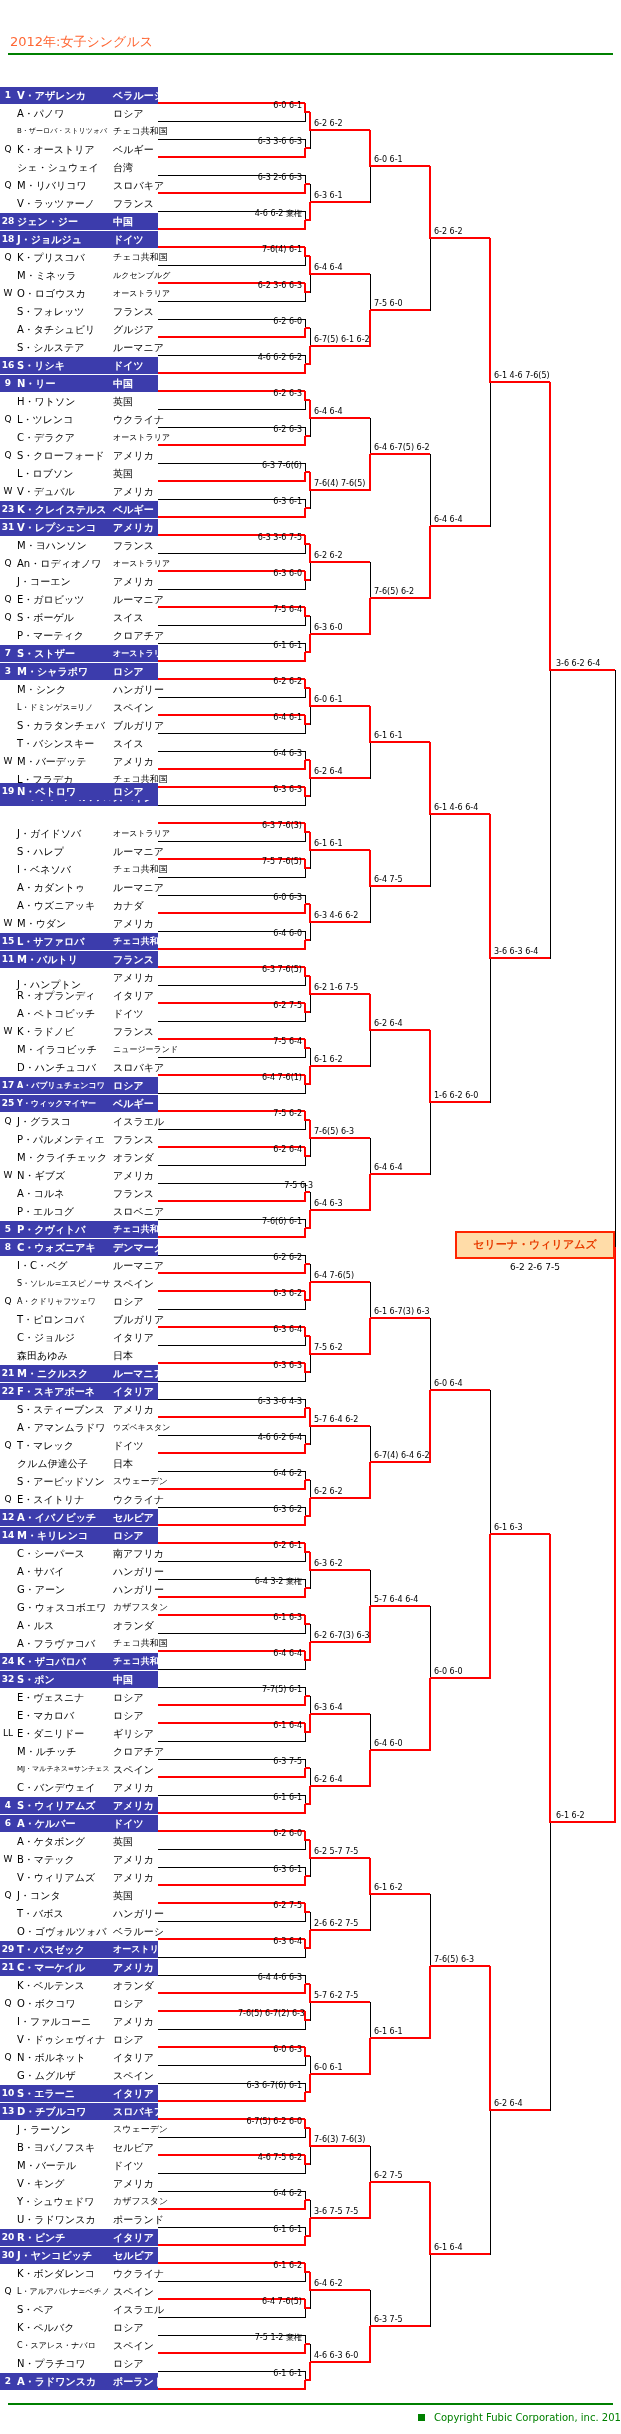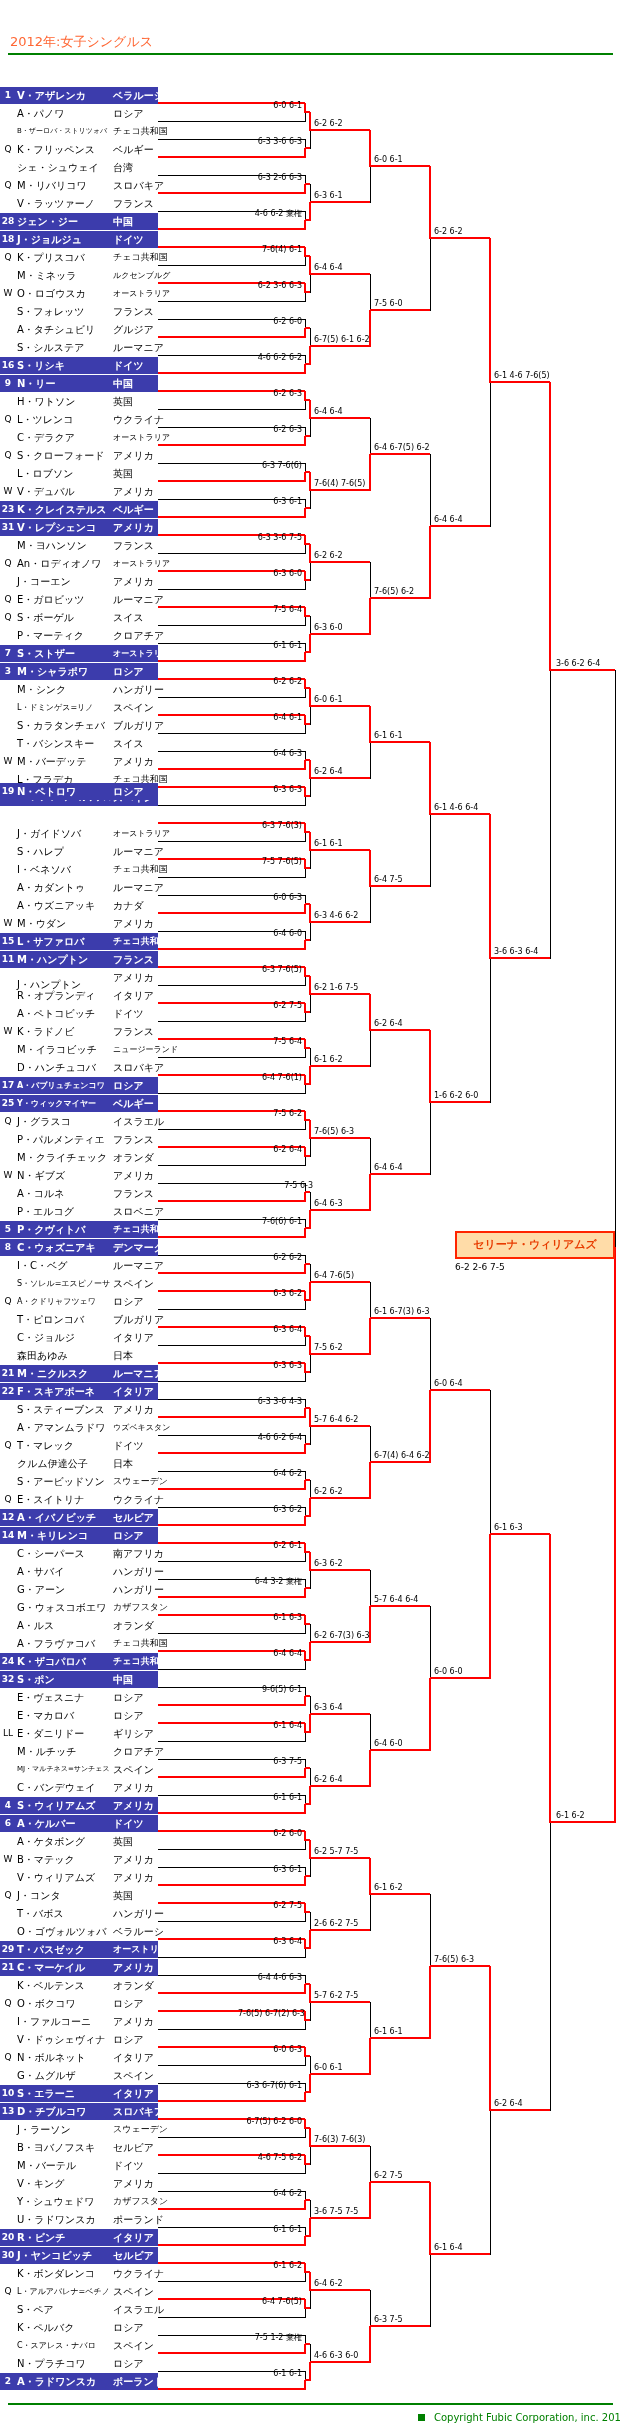--- a/index.html
+++ b/index.html
@@ -20,21 +20,21 @@
   .pctry{position:absolute;left:113px;top:0;height:17px;line-height:17px;font-size:10px;
          color:#000;white-space:nowrap;}
   .seeded .pseed,.seeded .pname,.seeded .pctry{color:#fff;font-weight:bold;}
   .ln{position:absolute;background:#000;}
   .ln.red{background:#FF0000;}
   .score{position:absolute;font-size:8px;color:#000;white-space:nowrap;height:11px;line-height:11px;}
   .score.r1{text-align:right;}
   #champ-box{position:absolute;left:455px;width:160px;height:28px;background:#FFDCA8;
              border:2px solid #FF2400;box-sizing:border-box;text-align:center;}
   #champ-box span{font-size:11px;font-weight:bold;color:#E83C00;line-height:24px;white-space:nowrap;}
-  #final-score{position:absolute;left:455px;width:160px;font-size:9px;color:#000;}
+  #final-score{position:absolute;left:455px;width:160px;text-align:center;font-size:9px;color:#000;}
   #footer{left:418px;top:2412px;font-size:10px;color:#008000;white-space:nowrap;}
   .gsq{display:inline-block;width:7px;height:7px;background:#008000;margin:0 9px 0 0;}
 </style>
 </head>
 <body>
 
 <div id="page">
   <div id="title" class="abs">2012年:女子シングルス</div>
   <div class="abs rule" style="top:53px"></div>
 
@@ -53,21 +53,21 @@
       </div>
       <div class="ln" style="left: 158px; top: 121px; width: 147px; height: 1px;"></div>
       <div class="prow" style="top: 123px;">
         <span class="pseed"></span>
         <span class="pname" style="font-size: 7px;">B・ザーロバ・ストリツォバ</span>
         <span class="pctry" style="font-size: 9px;">チェコ共和国</span>
       </div>
       <div class="ln" style="left: 158px; top: 139px; width: 147px; height: 1px;"></div>
       <div class="prow" style="top: 141px;">
         <span class="pseed">Q</span>
-        <span class="pname" style="font-size: 10px;">K・フリッペンス</span>
+        <span class="pname" style="font-size: 10px;">K・オーストリア</span>
         <span class="pctry" style="font-size: 10px;">ベルギー</span>
       </div>
       <div class="ln red" style="left: 158px; top: 156px; width: 147px; height: 2px;"></div>
       <div class="prow" style="top: 159px;">
         <span class="pseed"></span>
         <span class="pname" style="font-size: 10px;">シェ・シュウェイ</span>
         <span class="pctry" style="font-size: 10px;">台湾</span>
       </div>
       <div class="ln" style="left: 158px; top: 175px; width: 147px; height: 1px;"></div>
       <div class="prow" style="top: 177px;">
@@ -335,21 +335,21 @@
       <div class="prow seeded" style="top: 933px;">
         <div class="bg"></div>
         <span class="pseed">15</span>
         <span class="pname" style="font-size: 10px;">L・サファロバ</span>
         <span class="pctry" style="font-size: 9px;">チェコ共和国</span>
       </div>
       <div class="ln red" style="left: 158px; top: 948px; width: 147px; height: 2px;"></div>
       <div class="prow seeded" style="top: 951px;">
         <div class="bg"></div>
         <span class="pseed">11</span>
-        <span class="pname" style="font-size: 10px;">M・ハンプトン</span>
+        <span class="pname" style="font-size: 10px;">M・バルトリ</span>
         <span class="pctry" style="font-size: 10px;">フランス</span>
       </div>
       <div class="ln red" style="left: 158px; top: 966px; width: 147px; height: 2px;"></div>
       <div class="prow" style="top: 969px;">
         <span class="pseed"></span>
         <span class="pname" style="font-size: 10px; margin-top: 7px;">J・ハンプトン</span>
         <span class="pctry" style="font-size: 10px;">アメリカ</span>
       </div>
       <div class="ln" style="left: 158px; top: 985px; width: 147px; height: 1px;"></div>
       <div class="prow" style="top: 987px;">
@@ -1011,21 +1011,21 @@
       <div class="ln" style="left: 305px; top: 1624px; width: 1px; height: 10px;"></div>
       <div class="ln red" style="left: 305px; top: 1623px; width: 5px; height: 2px;"></div>
       <div class="score r1" style="left: 238px; top: 1612px; width: 64px;">6-1 6-3</div>
       <div class="ln red" style="left: 304px; top: 1651px; width: 2px; height: 10px;"></div>
       <div class="ln" style="left: 305px; top: 1660px; width: 1px; height: 10px;"></div>
       <div class="ln red" style="left: 305px; top: 1659px; width: 5px; height: 2px;"></div>
       <div class="score r1" style="left: 238px; top: 1648px; width: 64px;">6-4 6-4</div>
       <div class="ln red" style="left: 304px; top: 1696px; width: 2px; height: 10px;"></div>
       <div class="ln" style="left: 305px; top: 1687px; width: 1px; height: 10px;"></div>
       <div class="ln red" style="left: 305px; top: 1695px; width: 5px; height: 2px;"></div>
-      <div class="score r1" style="left: 238px; top: 1684px; width: 64px;">9-6(5) 6-1</div>
+      <div class="score r1" style="left: 238px; top: 1684px; width: 64px;">7-7(5) 6-1</div>
       <div class="ln red" style="left: 304px; top: 1723px; width: 2px; height: 10px;"></div>
       <div class="ln" style="left: 305px; top: 1732px; width: 1px; height: 10px;"></div>
       <div class="ln red" style="left: 305px; top: 1731px; width: 5px; height: 2px;"></div>
       <div class="score r1" style="left: 238px; top: 1720px; width: 64px;">6-1 6-4</div>
       <div class="ln red" style="left: 304px; top: 1768px; width: 2px; height: 10px;"></div>
       <div class="ln" style="left: 305px; top: 1759px; width: 1px; height: 10px;"></div>
       <div class="ln red" style="left: 305px; top: 1767px; width: 5px; height: 2px;"></div>
       <div class="score r1" style="left: 238px; top: 1756px; width: 64px;">6-3 7-5</div>
       <div class="ln red" style="left: 304px; top: 1804px; width: 2px; height: 10px;"></div>
       <div class="ln" style="left: 305px; top: 1795px; width: 1px; height: 10px;"></div>

